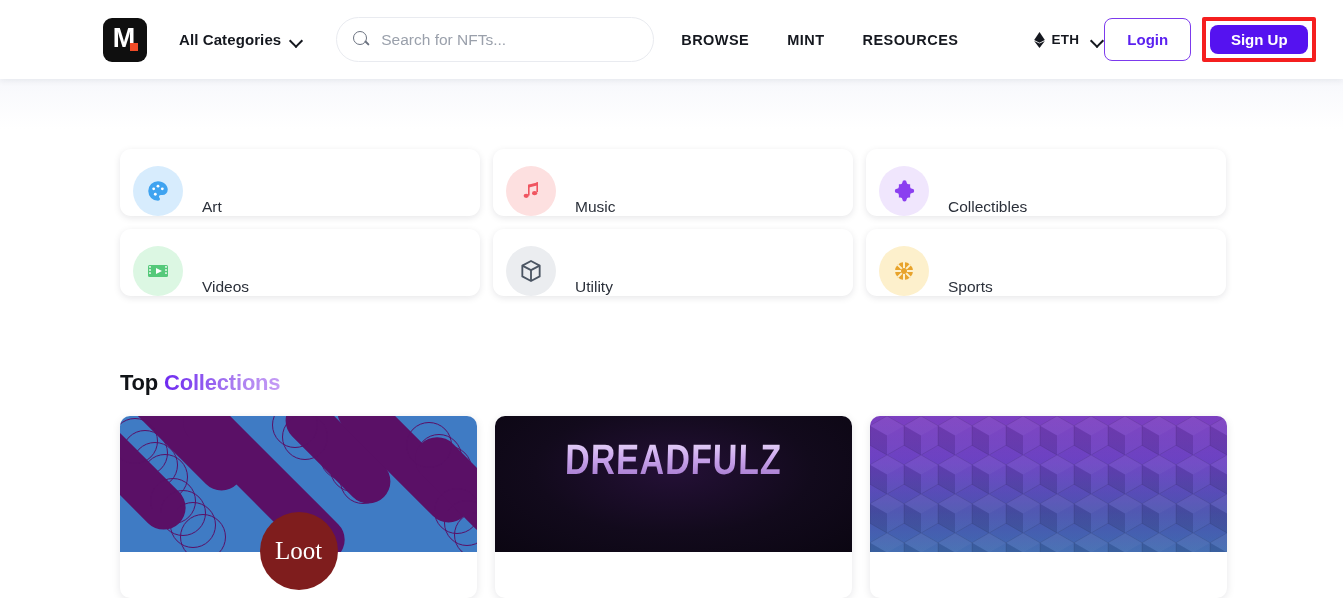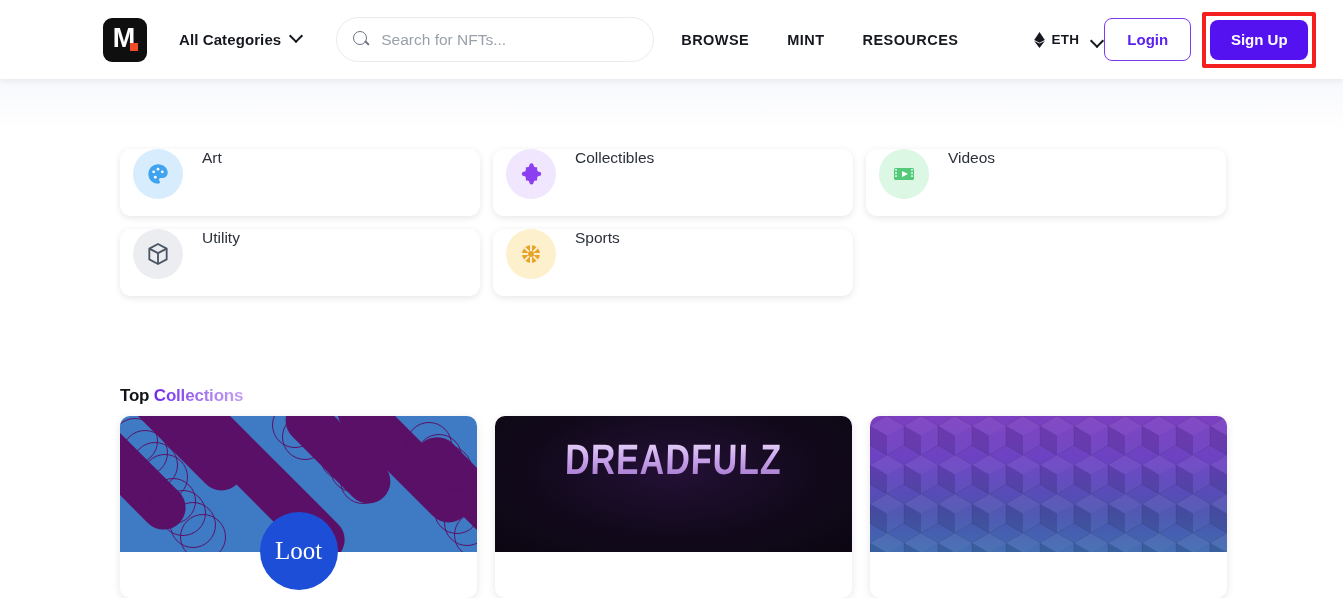--- a/index.html
+++ b/index.html
@@ -31,21 +31,21 @@
     color: #ffffff; font-size: 27px; font-weight: 700;
     font-family: "Liberation Sans", sans-serif; letter-spacing: -1px;
     line-height: 1; padding-right: 3px; padding-bottom: 2px;
   }
   .logo-box .m-dot {
     position: absolute; right: 9px; bottom: 11px;
     width: 8px; height: 8px; background: #ef4b27;
   }
 
   .cat-select {
-    display: flex; align-items: flex-start; gap: 9px;
+    display: flex; align-items: center; gap: 9px;
     margin-left: 32px; cursor: pointer; flex: none;
   }
   .cat-select .label {
     font-size: 15px; font-weight: 700; color: #15181f; letter-spacing: .1px;
   }
   .chev {
     width: 13px; height: 8px; position: relative; display: inline-block;
   }
   .chev::before {
     content: ""; position: absolute; left: 1px; top: 0px;
@@ -89,52 +89,52 @@
     width: 87px; height: 43px; border-radius: 8px;
     border: 1.4px solid #7c3aed; background: #ffffff; color: #5b21f0;
     font-size: 15px; font-weight: 700; cursor: pointer;
     font-family: "Liberation Sans", sans-serif;
   }
   .signup-annot {
     border: 4px solid #f51f1f; background: #ffffff;
     padding: 4px; border-radius: 2px; display: inline-block; line-height: 0;
   }
   .btn-signup {
-    width: 98px; height: 40px; border-radius: 8px; border: none;
+    width: 98px; height: 29px; border-radius: 8px; border: none;
     background: #5512f0; color: #ffffff; font-size: 15px; font-weight: 700;
     cursor: pointer; font-family: "Liberation Sans", sans-serif;
   }
 
   
   .hero-fade {
     position: absolute; top: 79px; left: 0; width: 1343px; height: 50px;
     background: linear-gradient(180deg,#f7f8fc 0%, #ffffff 100%);
   }
 
   .cat-grid {
     position: absolute; top: 149px; left: 120px;
     width: 1107px;
     display: grid; grid-template-columns: repeat(3, 360px);
     gap: 13px 13px;
   }
   .cat-card {
     height: 67px; background: #ffffff; border-radius: 11px;
     box-shadow: 0 2px 7px rgba(16,24,40,0.10);
-    display: flex; align-items: flex-start; padding-left: 13px; gap: 19px;
+    display: flex; align-items: flex-end; padding-left: 13px; gap: 19px;
     cursor: pointer;
   }
   .cat-ico {
     width: 50px; height: 50px; border-radius: 50%;
     display: flex; align-items: center; justify-content: center; flex: none;
   }
   .cat-name { font-size: 15.5px; color: #2b303a; }
 
   .section-title {
-    position: absolute; top: 386px; left: 120px;
-    font-size: 17px; font-weight: 700; letter-spacing: -.2px;
+    position: absolute; top: 370px; left: 120px;
+    font-size: 22px; font-weight: 700; letter-spacing: -.2px;
   }
   .section-title .t1 { color: #111418; }
   .section-title .t2 {
     background: linear-gradient(90deg,#6d28f0 0%, #a97cf0 60%, #c59cf5 100%);
     -webkit-background-clip: text; background-clip: text; color: transparent;
   }
 
   .coll-grid {
     position: absolute; top: 416px; left: 120px;
     display: grid; grid-template-columns: repeat(3, 357px);
@@ -156,21 +156,21 @@
   
   .ban-loot { background: #3f7bc4; }
   .ban-loot .stripe {
     position: absolute; width: 44px; border-radius: 22px;
     background: #5a1066; transform: rotate(-45deg); transform-origin: center;
   }
   .ban-loot .ring {
     position: absolute; width: 46px; height: 46px; border-radius: 50%;
     border: 1.6px solid #5a1066;
   }
-  .avatar-loot { background: #1d4ed8; }
+  .avatar-loot { background: #7f1d1d; }
   .avatar-loot span {
     color: #ffffff; font-family: "Liberation Serif", serif; font-size: 25px;
   }
 
   
   .ban-dread { background: radial-gradient(ellipse at 50% 40%, #241036 0%, #120a1c 55%, #0b0612 100%); }
   .dread-text {
     position: absolute; left: 0; right: 0; top: 24px; text-align: center;
     font-family: "Liberation Sans", sans-serif; font-weight: 700;
     font-size: 34px; letter-spacing: 1px;
@@ -237,20 +237,32 @@
           <path d="M12 3a9 9 0 0 0 0 18c1.1 0 1.8-.7 1.8-1.6 0-.5-.2-.8-.5-1.1-.3-.3-.4-.6-.4-1 0-.9.7-1.6 1.6-1.6H16a5 5 0 0 0 5-5c0-4.1-4-7.7-9-7.7z" fill="#3fa3f0"></path>
           <circle cx="8" cy="10" r="1.3" fill="#ffffff"></circle>
           <circle cx="12" cy="7.5" r="1.3" fill="#ffffff"></circle>
           <circle cx="16" cy="10" r="1.3" fill="#ffffff"></circle>
           <circle cx="9.5" cy="15" r="1.3" fill="#ffffff"></circle>
         </svg>
       </span>
       <span class="cat-name">Art</span>
     </div>
 
+    <div class="cat-card">
+      <span class="cat-ico" style="background:#fde0e0">
+        <svg width="24" height="24" viewBox="0 0 24 24">
+          <path d="M10 5.5 19 3.2v3.1L10 8.6z" fill="#f05560"></path>
+          <rect x="9" y="5.5" width="1.6" height="11" fill="#f05560"></rect>
+          <rect x="17.4" y="3.2" width="1.6" height="10" fill="#f05560"></rect>
+          <ellipse cx="7.2" cy="16.8" rx="2.6" ry="2.1" fill="#f05560"></ellipse>
+          <ellipse cx="15.6" cy="14.2" rx="2.6" ry="2.1" fill="#f05560"></ellipse>
+        </svg>
+      </span>
+      <span class="cat-name">Music</span>
+    </div>
 
     <div class="cat-card">
       <span class="cat-ico" style="background:#f0e6fd">
         <svg width="25" height="25" viewBox="0 0 24 24">
           <path d="M10 3.2a2 2 0 0 1 4 0 2 2 0 0 0 2 1.9h1.4v2.3a2 2 0 0 0 1.9 2 2 2 0 0 1 0 4 2 2 0 0 0-1.9 2v2.3H16a2 2 0 0 0-2 1.9 2 2 0 0 1-4 0 2 2 0 0 0-2-1.9H6.6v-2.3a2 2 0 0 0-1.9-2 2 2 0 0 1 0-4 2 2 0 0 0 1.9-2V5.1H8a2 2 0 0 0 2-1.9z" fill="#8b3ff0"></path>
         </svg>
       </span>
       <span class="cat-name">Collectibles</span>
     </div>
 

